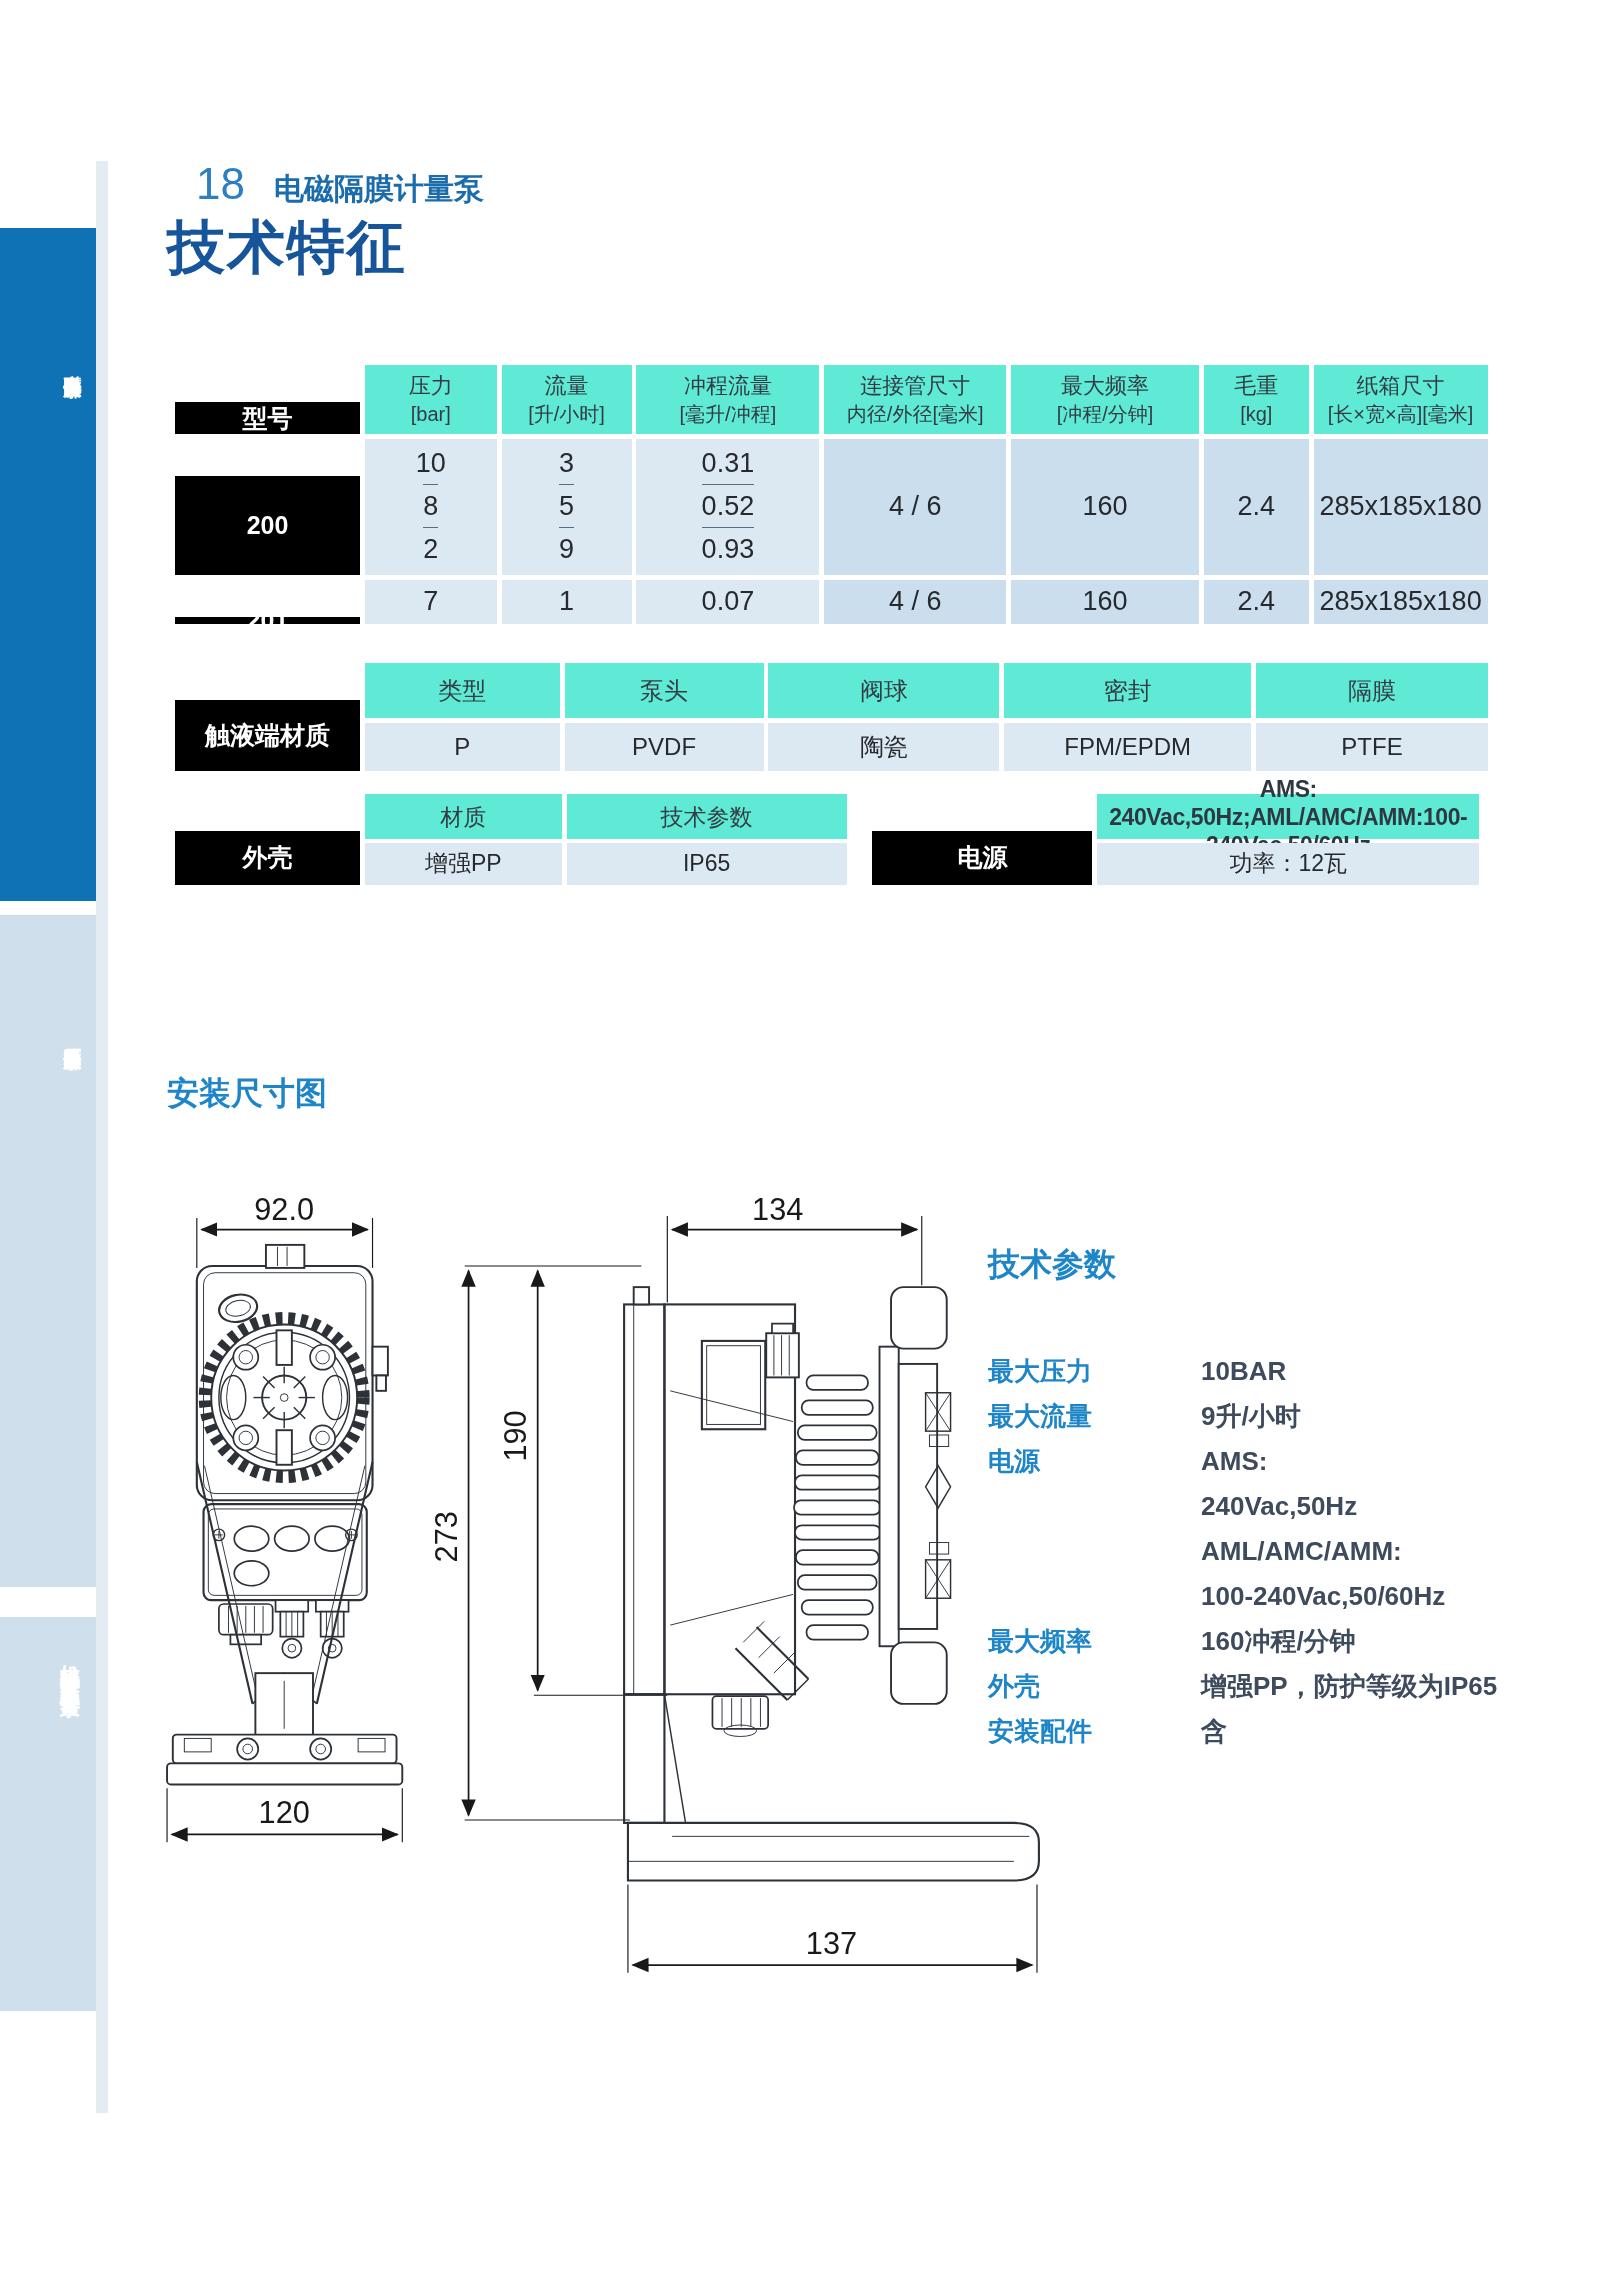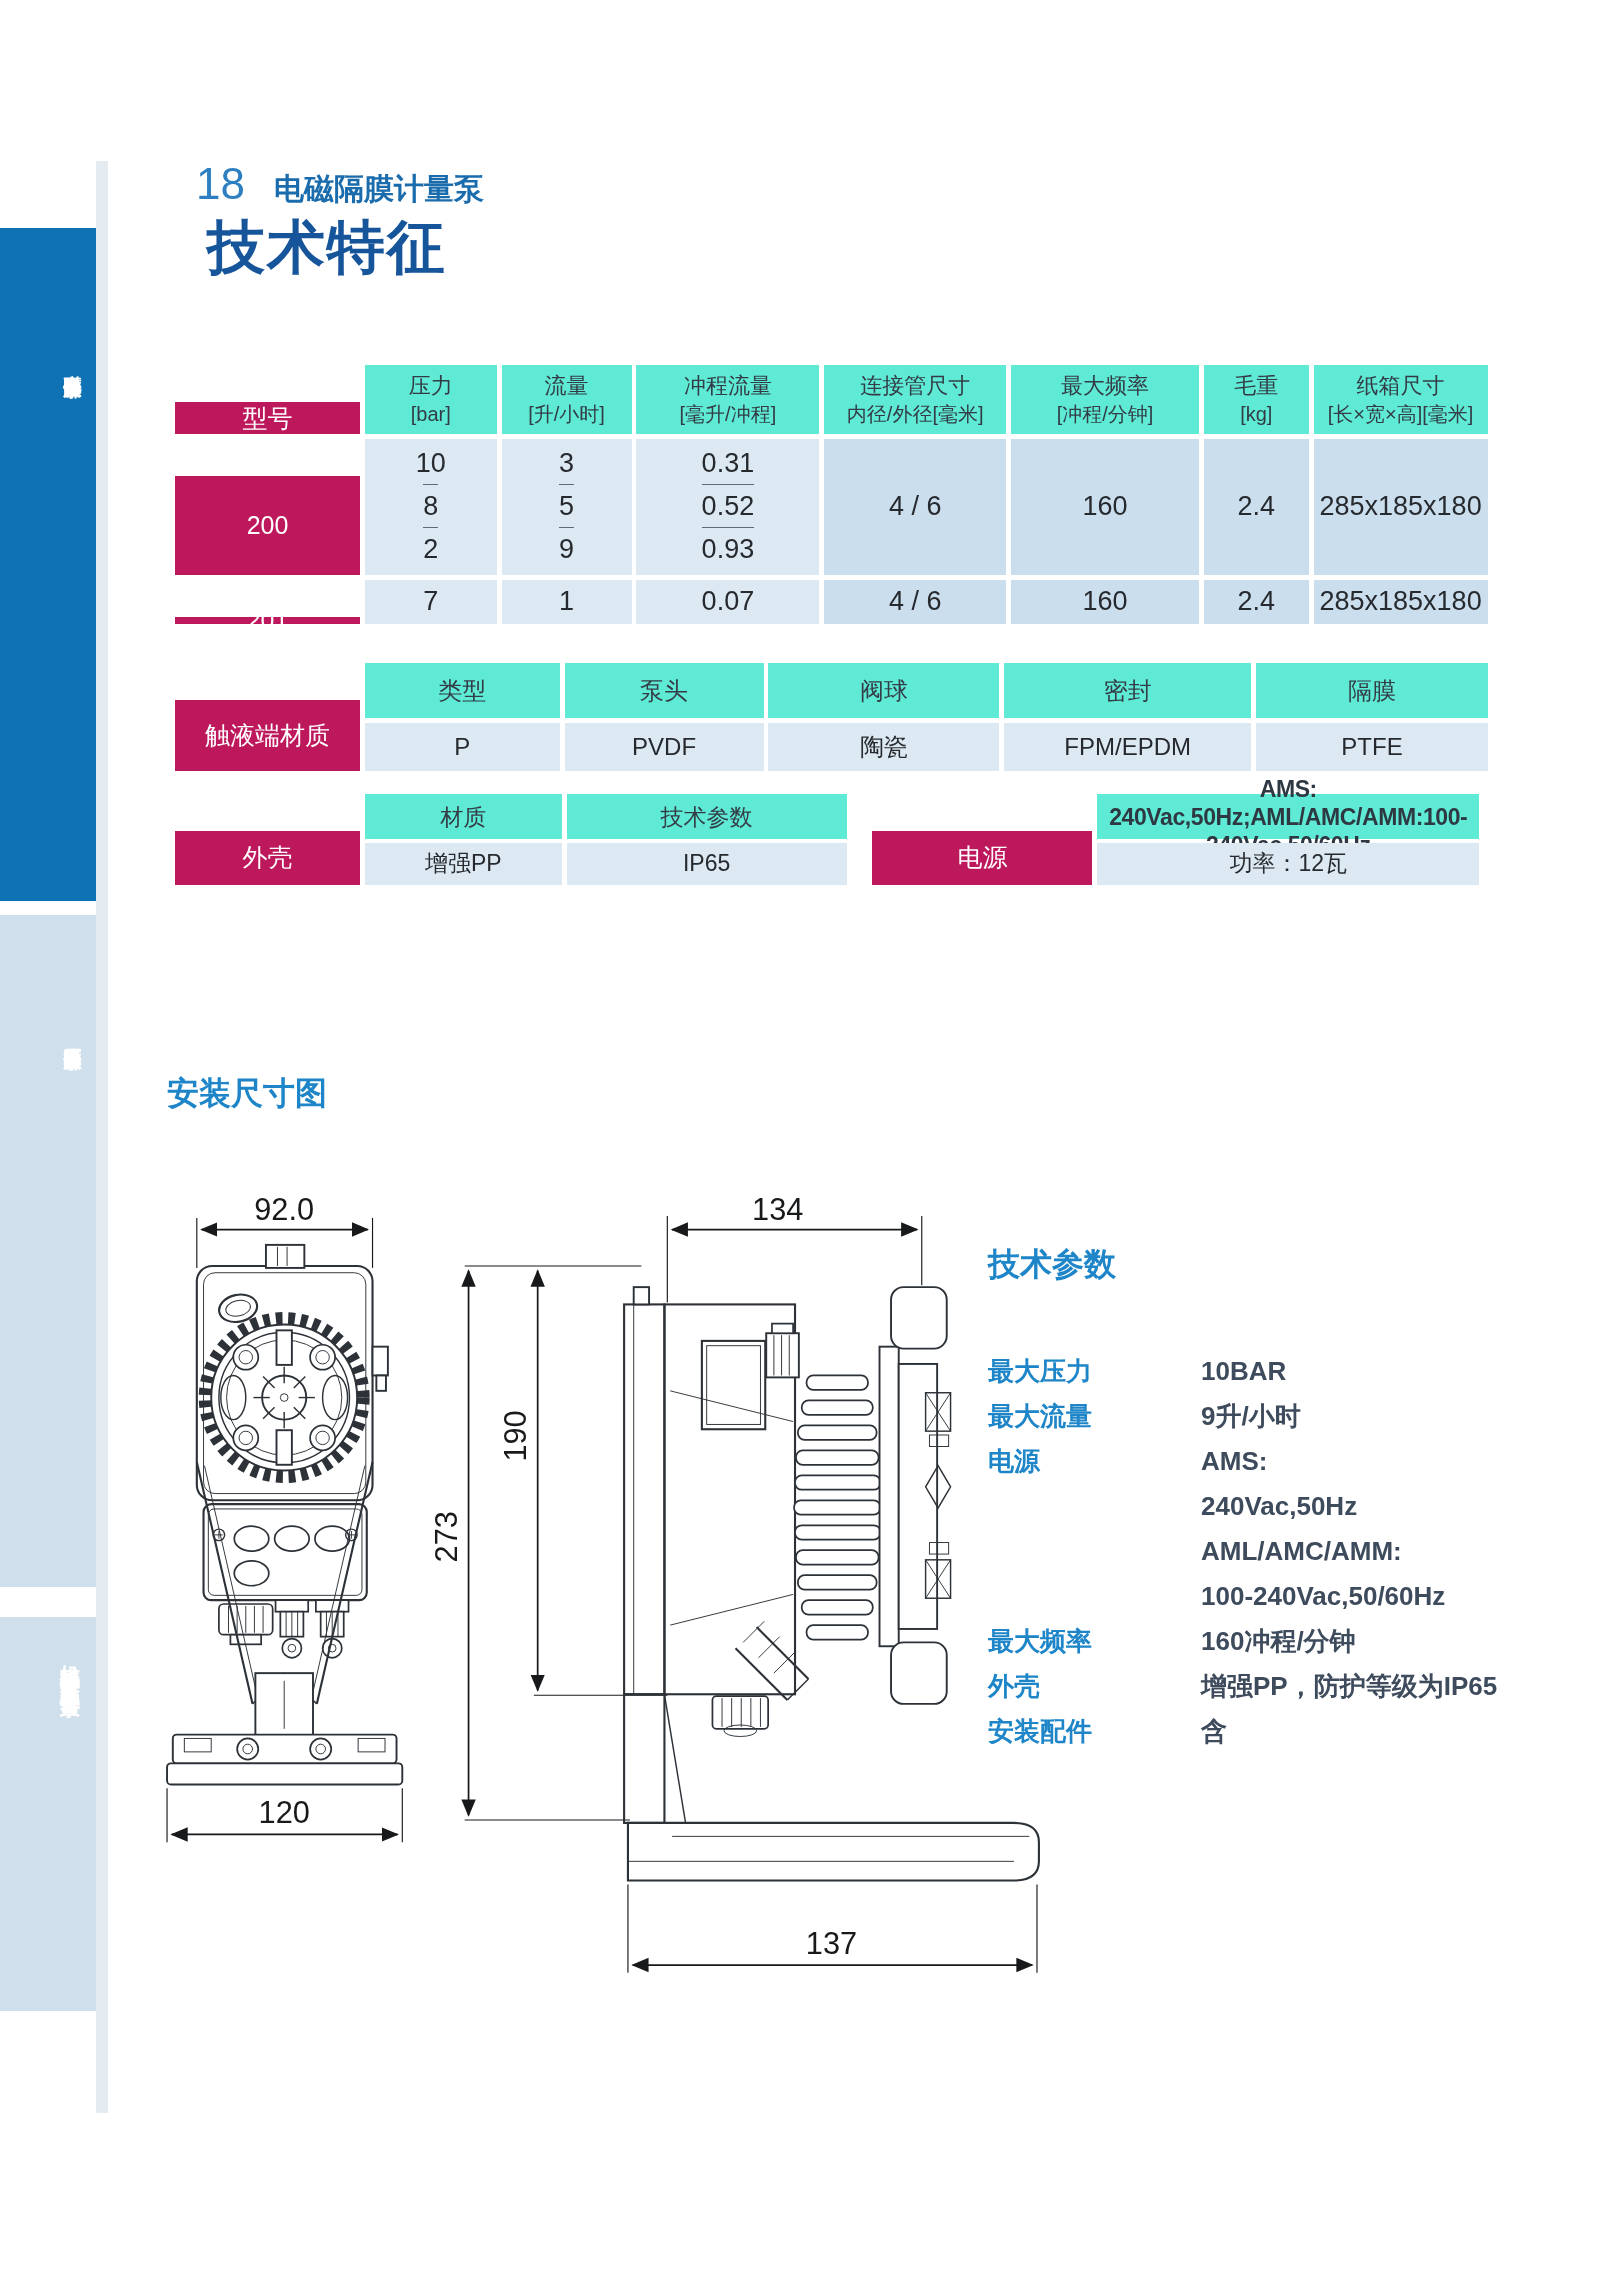--- a/index.html
+++ b/index.html
@@ -16,30 +16,30 @@
   #tab2{top:915px;height:672px;background:#cfdfeb;font-size:18px;letter-spacing:1px;
         padding-top:118px;padding-right:11.5px;}
   #tab3{top:1617px;height:394px;background:#cfdfeb;font-size:20px;letter-spacing:2.9px;
         padding-top:32px;padding-right:11.5px;}
 
   
   .page-head{position:absolute;left:196px;top:157px;display:flex;align-items:baseline;gap:29px;}
   .page-num{font-size:44px;color:#2d7fc1;font-weight:400;line-height:54px;}
   .page-cat{font-size:30px;color:#1b6cac;font-weight:bold;}
   .doc-title{position:absolute;left:167px;top:213px;font-size:58px;line-height:67px;
-             font-weight:bold;color:#17559b;letter-spacing:1.9px;margin-left:40px;}
+             font-weight:bold;color:#17559b;letter-spacing:1.9px;}
   .sec-head{position:absolute;font-size:32px;font-weight:bold;color:#1e86c8;}
 
   
   .tbl{position:absolute;display:grid;column-gap:4.8px;row-gap:4.8px;}
   .cell{display:flex;flex-direction:column;align-items:center;justify-content:center;
         box-sizing:border-box;text-align:center;}
   .hcell{background:#5eead4;color:#333c46;font-size:22px;line-height:28px;}
   .hcell .sub{font-size:20px;}
-  .dcell{background:#be185d;color:#ffffff;font-weight:normal;font-size:25px;margin-top:37px;}
+  .dcell{background:#000000;color:#ffffff;font-weight:bold;font-size:25px;margin-top:37px;}
   .lcell{background:#dce9f3;font-size:27px;}
   .scell{background:#cbdeee;font-size:27px;}
   .stack{background:#dce9f3;display:flex;flex-direction:column;padding:4px;font-size:27px;}
   .stack > div{height:44px;display:flex;align-items:center;justify-content:center;box-sizing:border-box;}
   .stack > div + div{border-top:1.9px solid #5d6c79;height:46px;}
   #tbl-main{left:175px;top:365px;grid-template-columns:185px 132px 130px 183px 182px 188px 105px 174px;
             grid-template-rows:69px 136px 44px;}
   #tbl-mat{left:175px;top:663px;grid-template-columns:185px 195px 199px 231px 247px 232px;
            grid-template-rows:55px 48px;}
   #tbl-mat .hcell,#tbl-mat .lcell{font-size:24px;}

